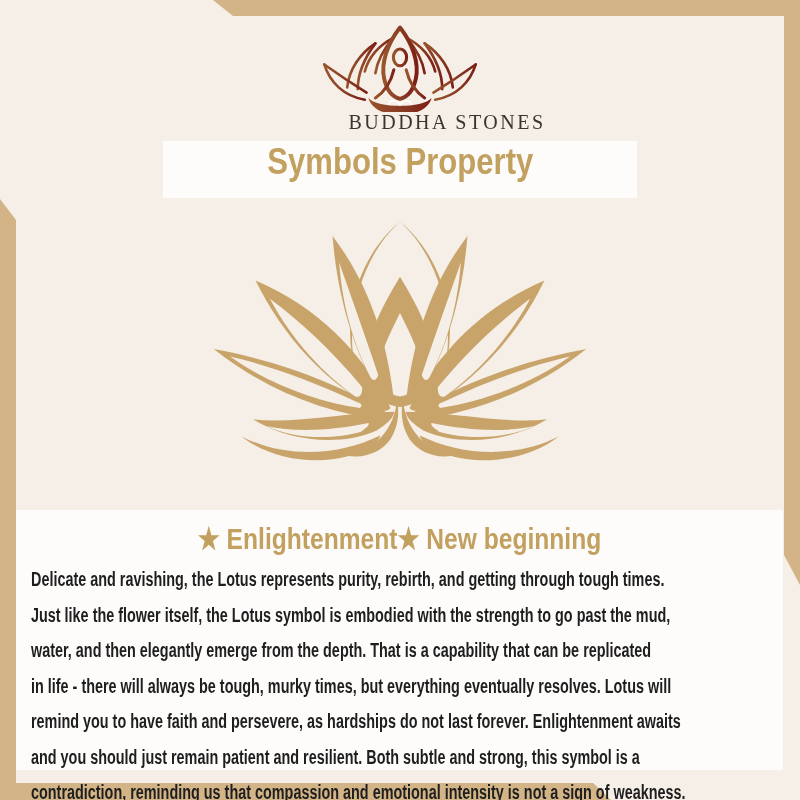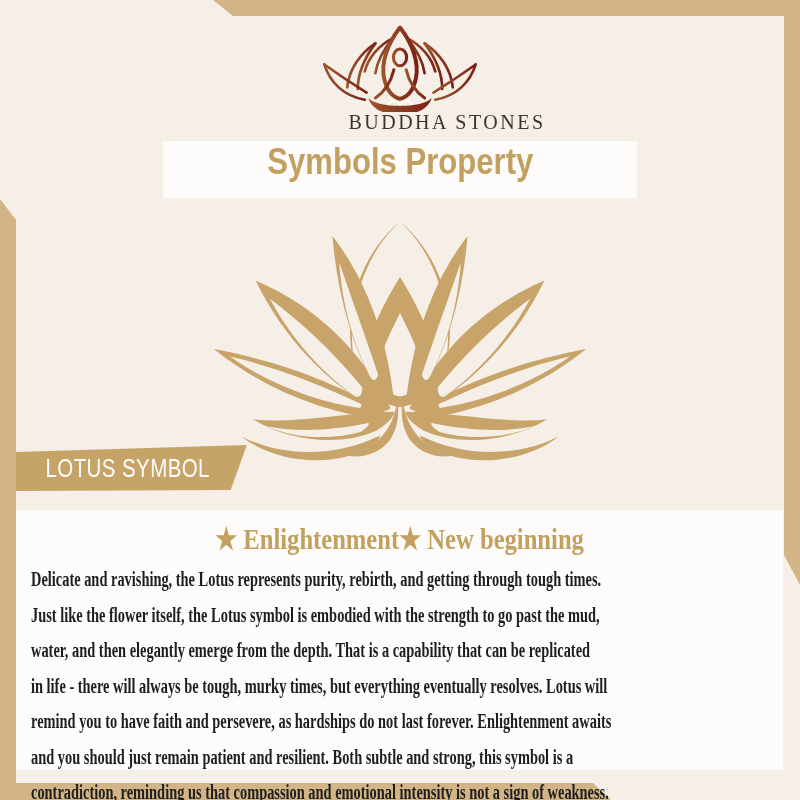--- a/index.html
+++ b/index.html
@@ -44,21 +44,20 @@
   }
   .ribbon .ribbon-label{
     color:#fdfcfa;font-size:25px;font-weight:400;letter-spacing:.5px;
     padding-left:36px;white-space:nowrap;transform:scaleX(.82);
     transform-origin:left center;
   }
   
   .panel{
     position:absolute;left:16px;top:510px;width:767px;height:260px;
     background:#fdfcfa;
-    font-family:Liberation Serif, serif;
   }
   .panel-heading{
     margin-top:11px;text-align:center;font-size:30px;font-weight:700;
     color:#c2a05f;white-space:nowrap;transform:scaleX(.82);
     transform-origin:center top;
   }
   .panel-body{
     position:absolute;left:15px;top:52px;
     font-size:20px;font-weight:700;color:#1e1e1e;line-height:35.5px;
     white-space:pre;transform:scaleX(.72);transform-origin:left top;
@@ -153,23 +152,20 @@
       </g>
       <g transform="translate(400,0) scale(-1,1)">
         <path d="M223,188 C238,144 252,104 264,70 C261,114 249,157 231,191 C228,196 224,193 223,188 Z"></path>
         <path d="M240,201 C271,163 306,131 337,108 C314,151 281,187 247,211 C242,213 239,207 240,201 Z"></path>
         <path d="M245,217 C296,193 343,177 379,169 C336,199 285,217 242,223 C239,220 241,218 245,217 Z"></path>
         <path d="M233,239 C272,247 311,249 341,242 C308,257 269,256 241,248 C237,245 232,242 233,239 Z"></path>
       </g>
     </g>
   </svg>
 
-  <div class="ribbon">
-    <div class="ribbon-label">LOTUS SYMBOL</div>
-  </div>
 
   <div class="panel">
     <div class="panel-heading">★ Enlightenment★ New beginning</div>
     <div class="panel-body">Delicate and ravishing, the Lotus represents purity, rebirth, and getting through tough times.
 Just like the flower itself, the Lotus symbol is embodied with the strength to go past the mud,
 water, and then elegantly emerge from the depth. That is a capability that can be replicated
 in life - there will always be tough, murky times, but everything eventually resolves. Lotus will
 remind you to have faith and persevere, as hardships do not last forever. Enlightenment awaits
 and you should just remain patient and resilient. Both subtle and strong, this symbol is a
 contradiction, reminding us that compassion and emotional intensity is not a sign of weakness.</div>

